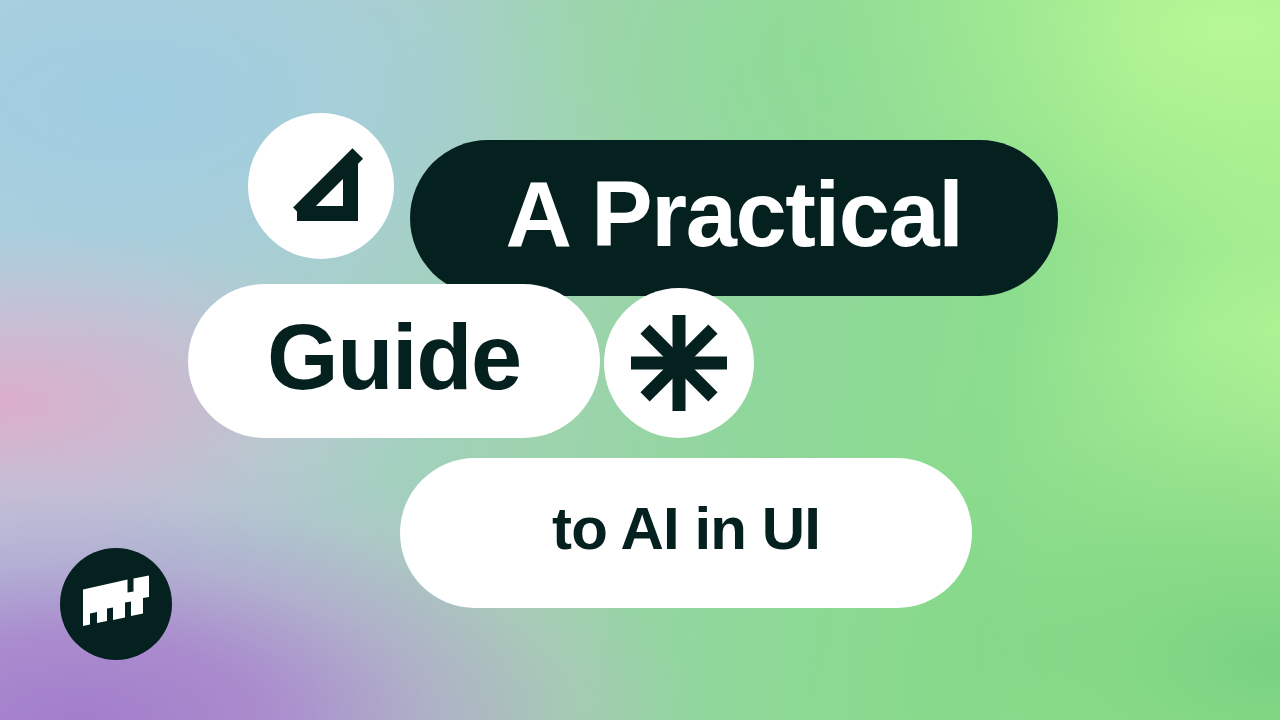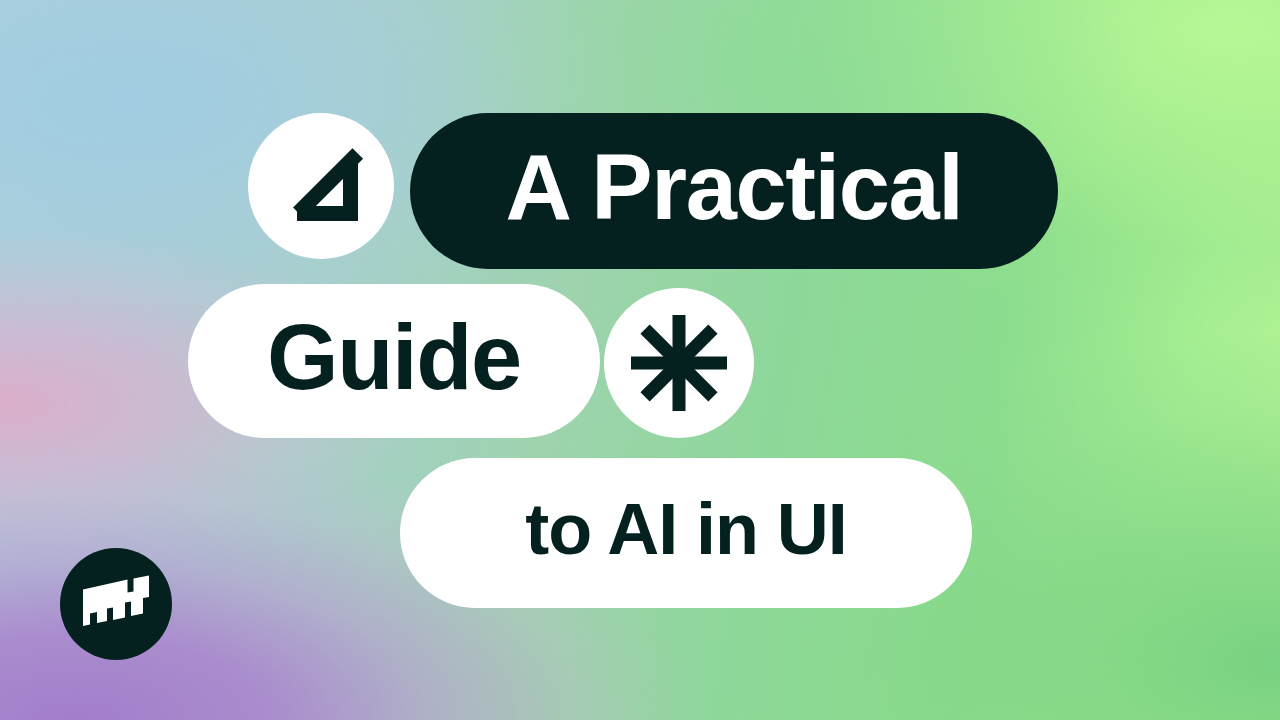--- a/index.html
+++ b/index.html
@@ -83,21 +83,21 @@
   .pill {
     position:absolute;
     display:flex;
     align-items:center;
     justify-content:center;
     border-radius:999px;
     white-space:nowrap;
     font-weight:600;
     letter-spacing:-0.015em;
   }
-  .pill-dark { background:#04201f; color:#ffffff; }
+  .pill-dark { background:#04201f; color:#ffffff;margin-top:27px; }
   .pill-light { background:#ffffff; color:#04201f;text-align:center; }
 
   .circle {
     position:absolute;
     display:flex;
     align-items:center;
     justify-content:center;
     border-radius:50%;
   }
   .circle-light { background:#ffffff; }
@@ -113,21 +113,21 @@
   
   #pill-line2 {
     left:188px; top:284px; width:412px; height:154px;
     font-size:92px; line-height:1;
     padding-bottom:8px;
   }
   #asterisk-circle { left:604px; top:288px; width:150px; height:150px; }
   
   #pill-line3 {
     left:400px; top:458px; width:572px; height:150px;
-    font-size:72px; line-height:1;
+    font-size:60px; line-height:1;
     padding-bottom:8px;
   }
   
   #brand-badge { left:60px; top:548px; width:112px; height:112px; }
 
   .glyph-svg { display:block; }
 </style>
 </head>
 <body>
 

